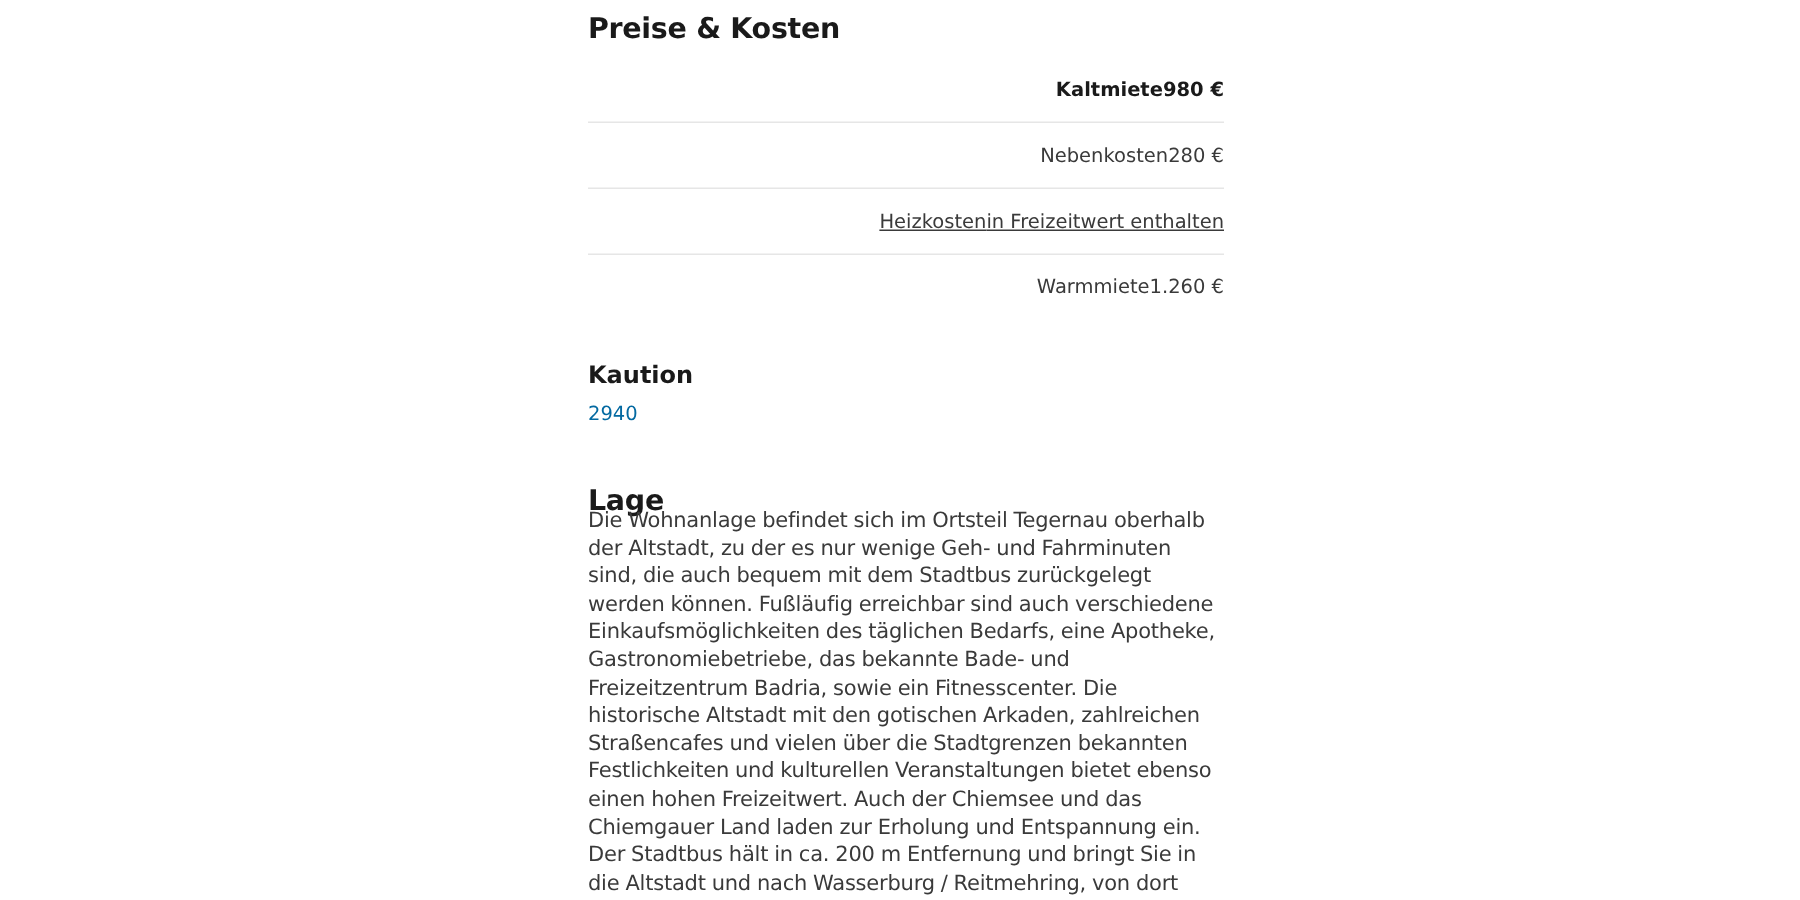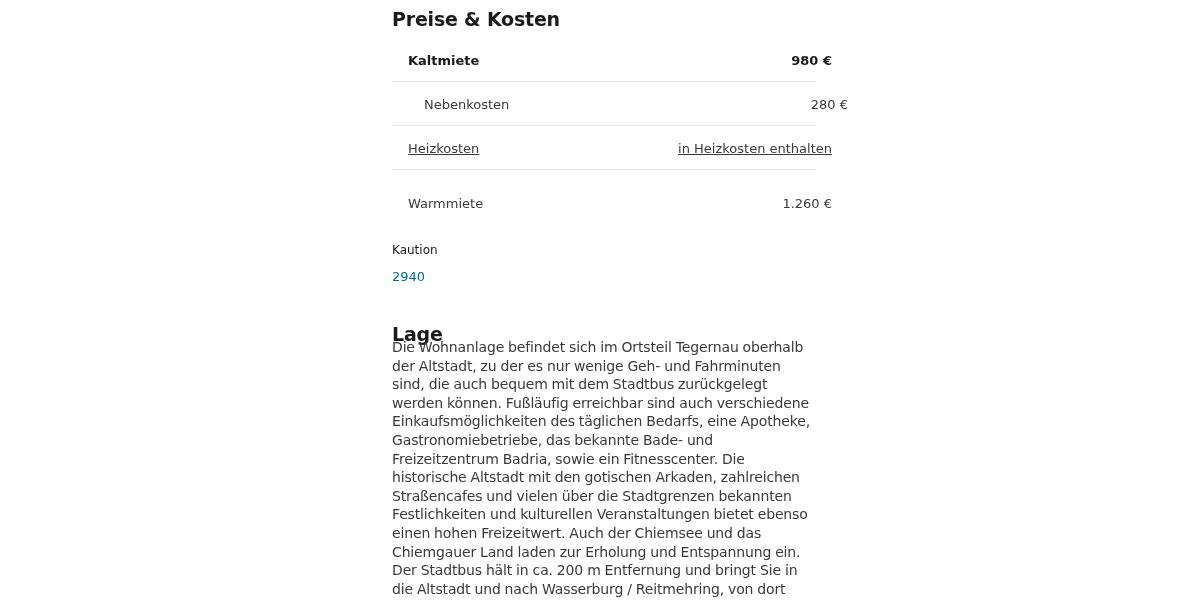--- a/index.html
+++ b/index.html
@@ -27,46 +27,46 @@
     }
     .title-preise {
       position: absolute;
       top: 7px;
       left: 0;
       line-height: 24px;
       text-align: center;
     }
     .cost-row {
       position: absolute;
-      left: 16px;
+      left: 0;
       width: 424px;
       height: 44px;
       display: flex;
-      justify-content: space-between;
+      justify-content: flex-end;
       align-items: center;
       font-size: 13px;
       color: #3a3a3a;
     }
     .cost-row.bold {
       font-weight: bold;
       color: #1a1a1a;
     }
     .divider {
       position: absolute;
       left: 0;
       width: 424px;
       height: 1px;
       background: #e6e6e6;
     }
     .kaution-label {
       position: absolute;
       top: 240px;
       left: 0;
-      font-size: 12px;
-      font-weight: normal;
+      font-size: 16px;
+      font-weight: bold;
       color: #1a1a1a;
       line-height: 20px;
     }
     .kaution-value {
       position: absolute;
       top: 267px;
       left: 0;
       font-size: 13px;
       color: #0369a1;
       line-height: 20px;
@@ -95,33 +95,33 @@
 <div class="container">
 
   <h2 class="section-title title-preise">Preise &amp; Kosten</h2>
 
   <div class="cost-row bold" style="top:38px;">
     <span>Kaltmiete</span>
     <span>980 €</span>
   </div>
   <div class="divider" style="top:81px;"></div>
 
-  <div class="cost-row" style="top:82px;margin-left:16px;">
+  <div class="cost-row" style="top:82px;">
     <span>Nebenkosten</span>
     <span>280 €</span>
   </div>
   <div class="divider" style="top:125px;"></div>
 
   <div class="cost-row" style="top:126px;text-decoration:underline;">
     <span>Heizkosten</span>
-    <span>in Heizkosten enthalten</span>
+    <span>in Freizeitwert enthalten</span>
   </div>
   <div class="divider" style="top:169px;"></div>
 
-  <div class="cost-row" style="top:169px;margin-top:12px;">
+  <div class="cost-row" style="top:169px;">
     <span>Warmmiete</span>
     <span>1.260 €</span>
   </div>
 
   <div class="kaution-label">Kaution</div>
   <div class="kaution-value">2940</div>
 
   <h2 class="section-title title-lage">Lage</h2>
 
   <p class="lage-text">Die Wohnanlage befindet sich im Ortsteil Tegernau oberhalb der Altstadt, zu der es nur wenige Geh- und Fahrminuten sind, die auch bequem mit dem Stadtbus zurückgelegt werden können. Fußläufig erreichbar sind auch verschiedene Einkaufsmöglichkeiten des täglichen Bedarfs, eine Apotheke, Gastronomiebetriebe, das bekannte Bade- und Freizeitzentrum Badria, sowie ein Fitnesscenter. Die historische Altstadt mit den gotischen Arkaden, zahlreichen Straßencafes und vielen über die Stadtgrenzen bekannten Festlichkeiten und kulturellen Veranstaltungen bietet ebenso einen hohen Freizeitwert. Auch der Chiemsee und das Chiemgauer Land laden zur Erholung und Entspannung ein. Der Stadtbus hält in ca. 200 m Entfernung und bringt Sie in die Altstadt und nach Wasserburg / Reitmehring, von dort fährt Sie die Bahn in alle Richtungen. Eine S-Bahnverbindung nach München ist in Planung.</p>

